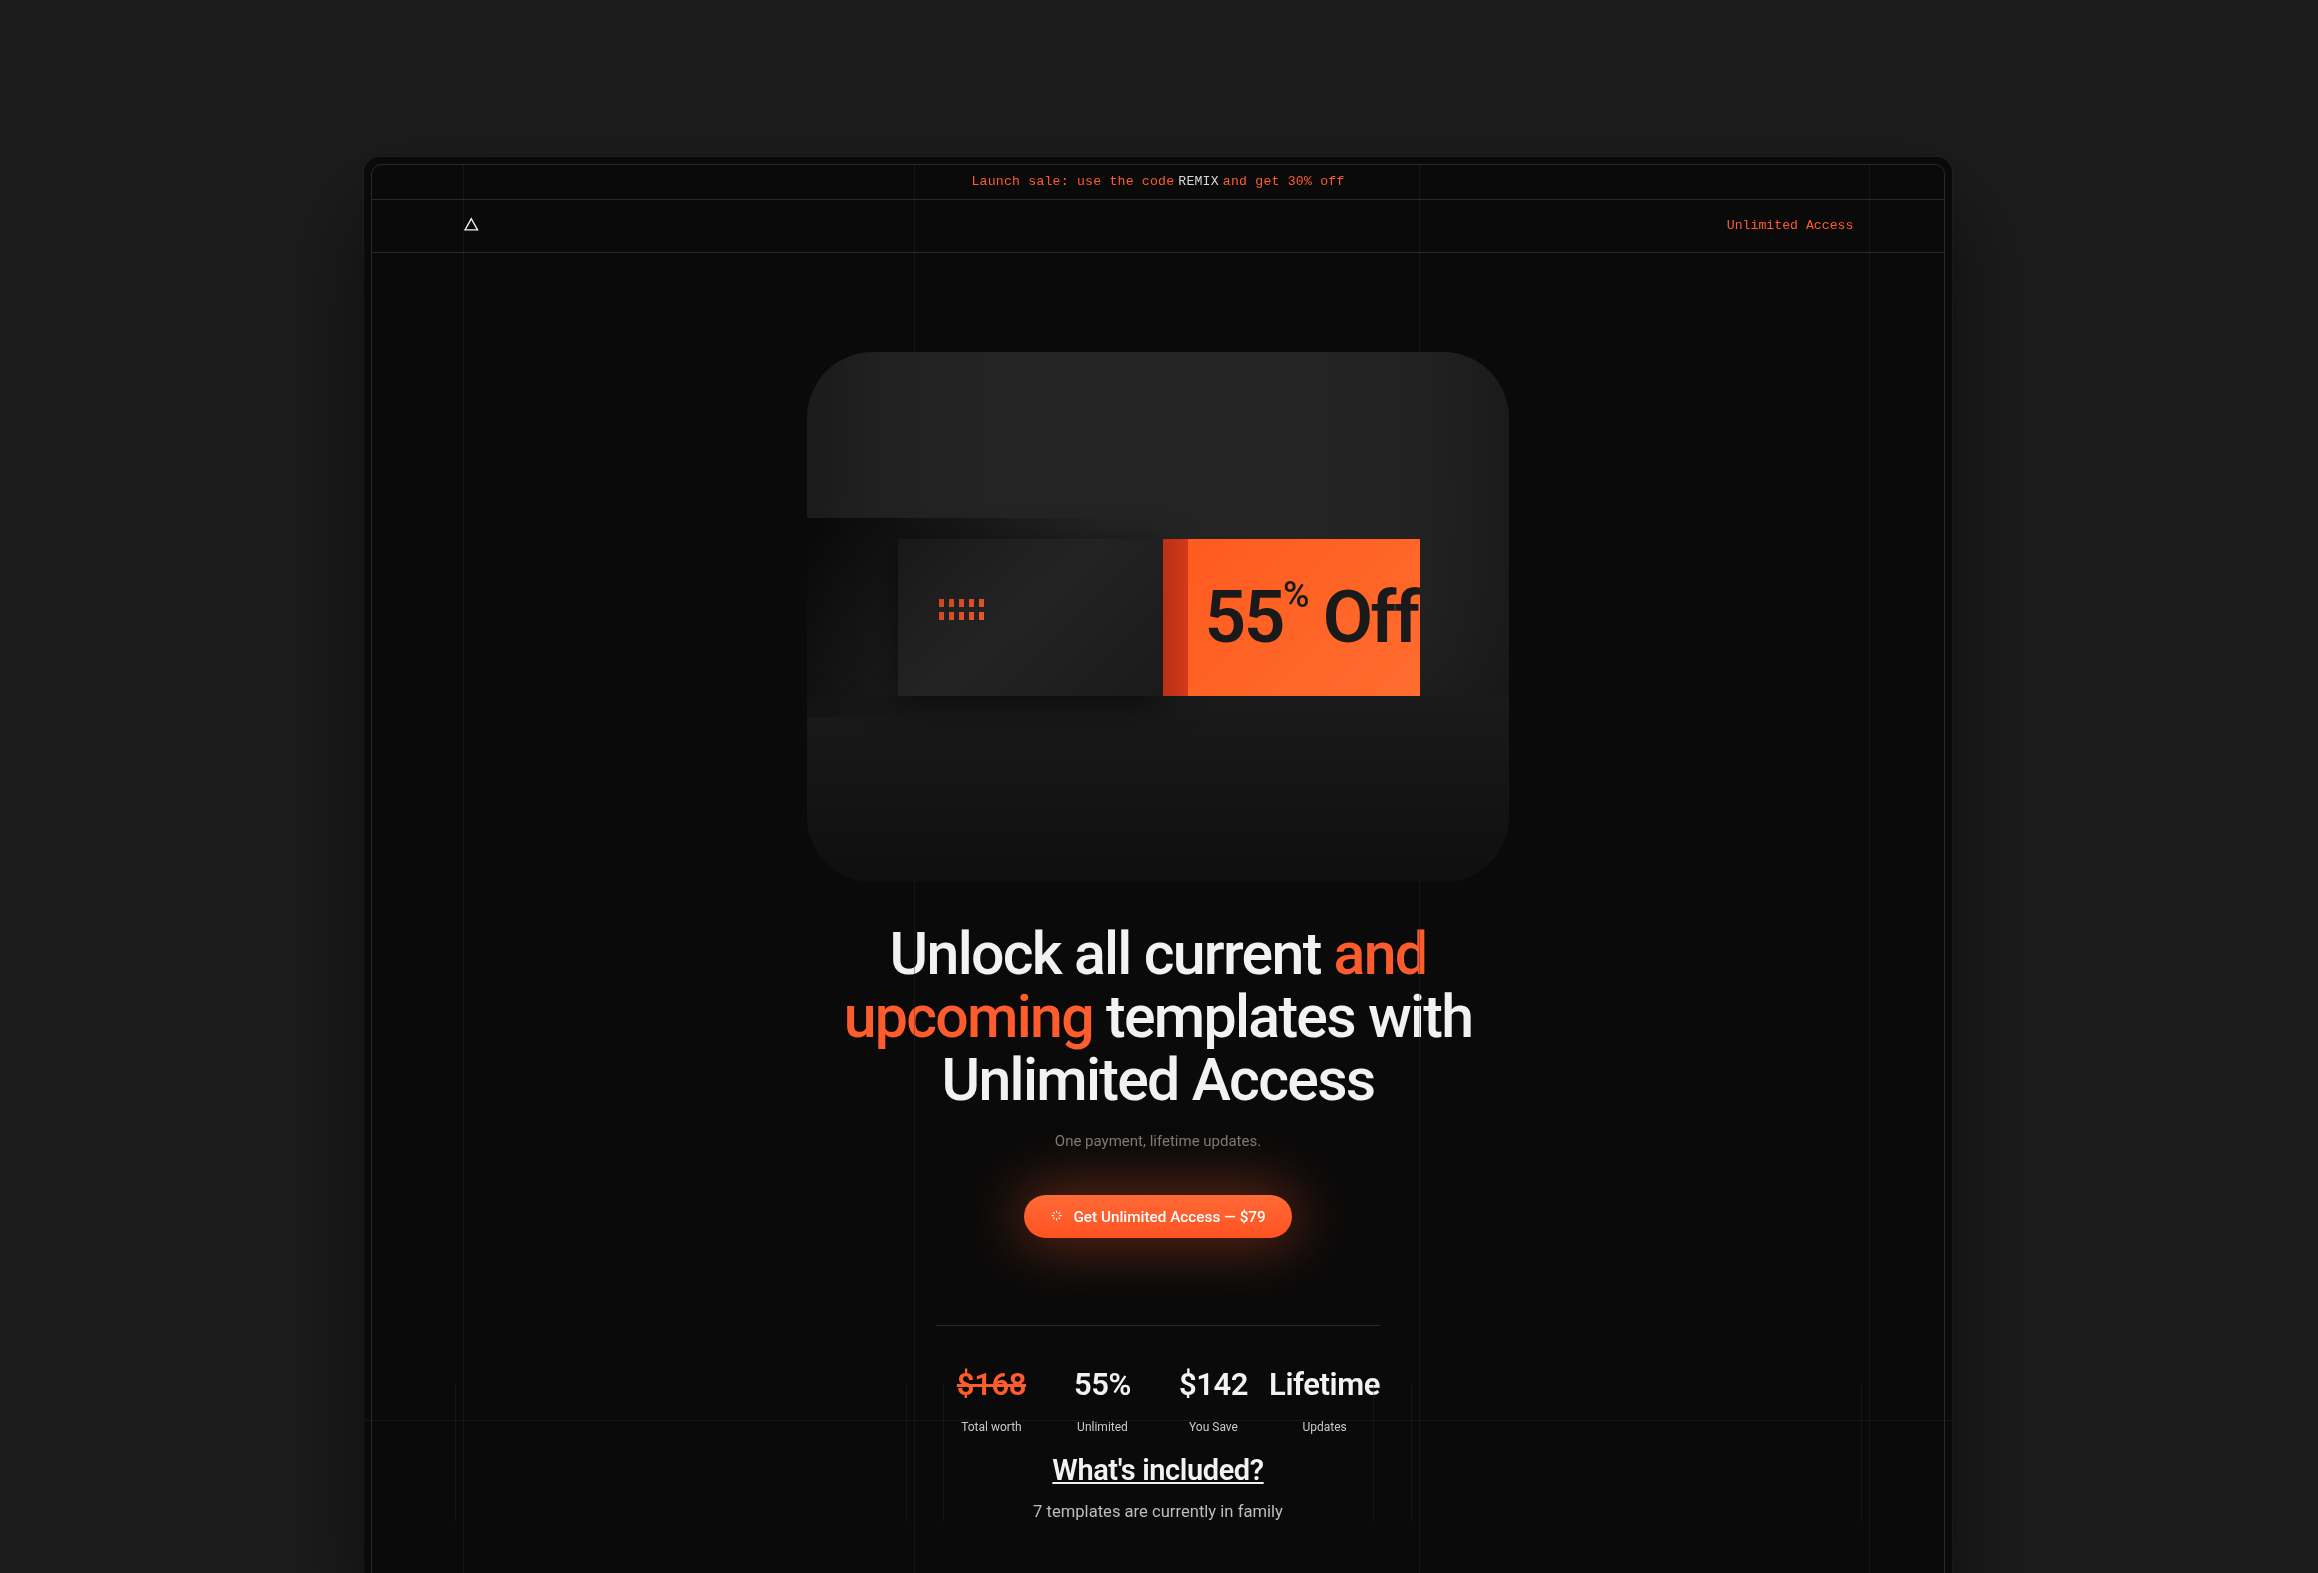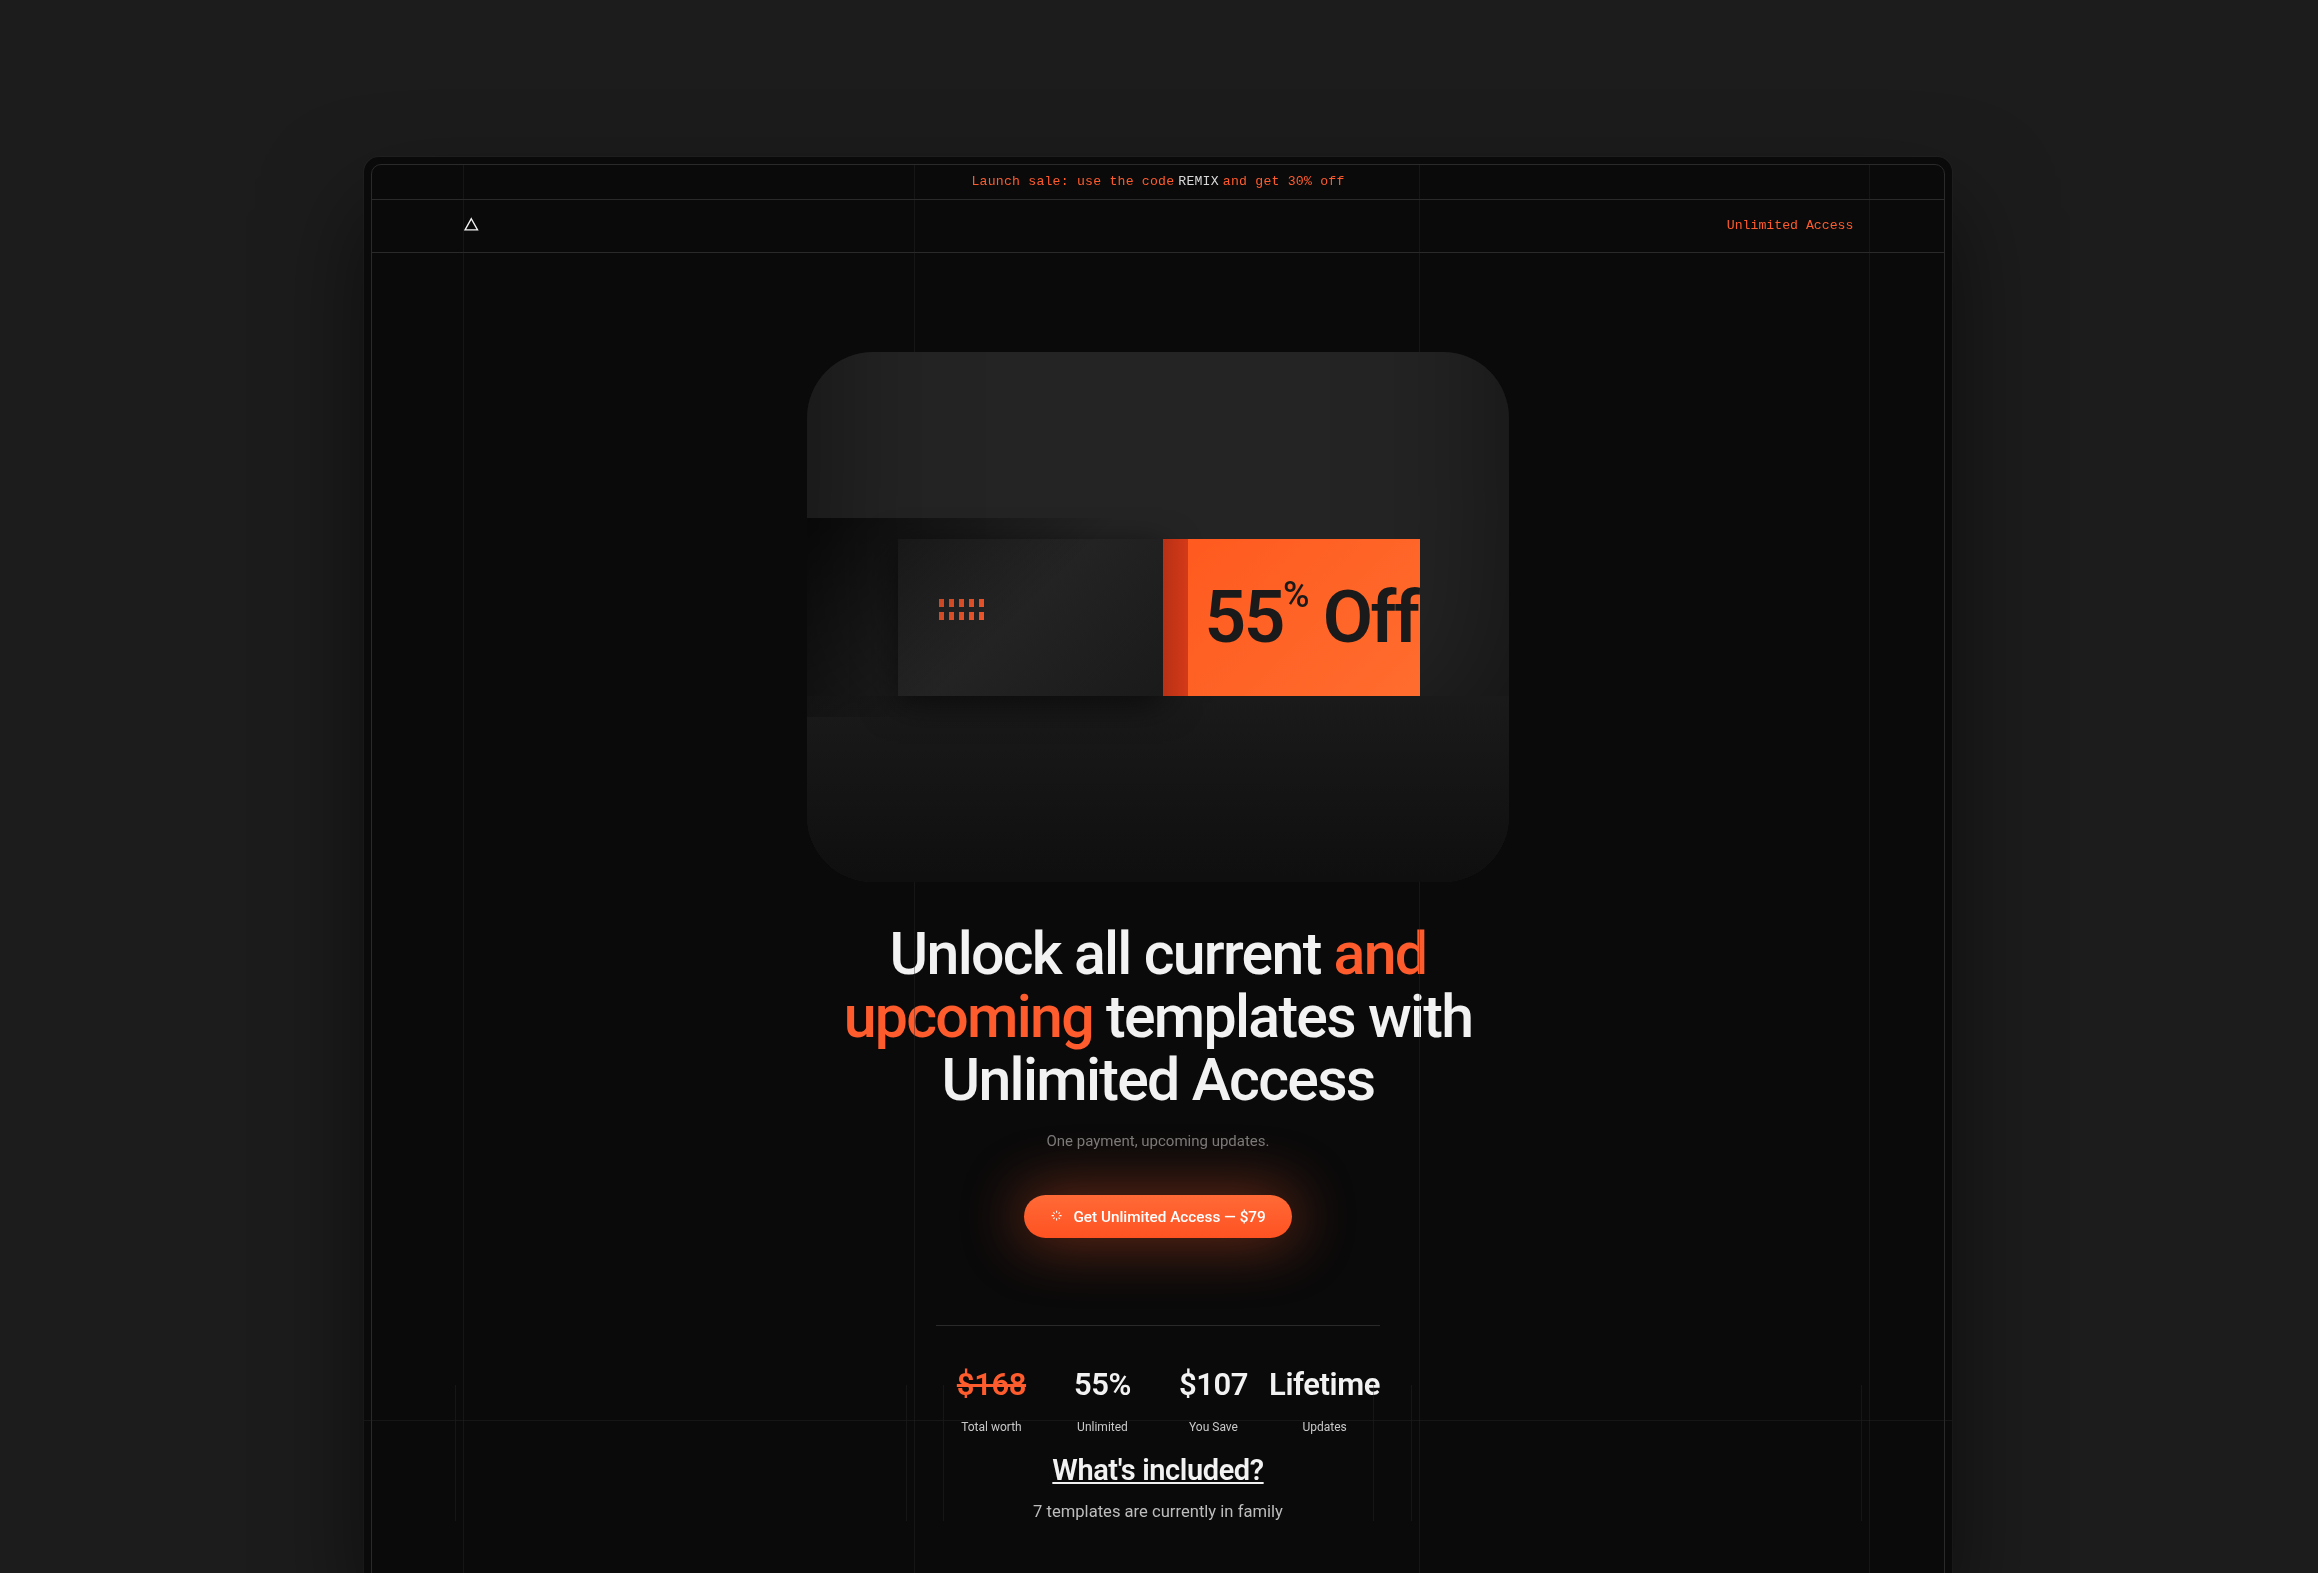--- a/index.html
+++ b/index.html
@@ -277,42 +277,42 @@
               <span>55</span><span class="pct">%</span>&nbsp;<span>Off</span>
             </span>
           </div>
           <div class="hero-shadow"></div>
         </div>
 
         <h1 class="headline">
           <span>Unlock all current </span><span class="accent">and upcoming</span><span> templates with Unlimited Access</span>
         </h1>
 
-        <p class="sub">One payment, upcoming updates.</p>
+        <p class="sub">One payment, lifetime updates.</p>
 
         <button class="cta">
           <span>
             <svg viewBox="0 0 24 24">
                 <path d="M12 3v4M12 17v4M3 12h4M17 12h4M6 6l2.5 2.5M15.5 15.5 18 18M6 18l2.5-2.5M15.5 8.5 18 6"></path>
               </svg>
           </span>
           <span>Get Unlimited Access — $79</span>
         </button>
 
         <div class="stats">
           <div>
             <div class="stat-val strike">$168</div>
             <div class="stat-lbl">Total worth</div>
           </div>
           <div>
             <div class="stat-val">55%</div>
             <div class="stat-lbl">Unlimited</div>
           </div>
           <div>
-            <div class="stat-val">$107</div>
+            <div class="stat-val">$142</div>
             <div class="stat-lbl">You Save</div>
           </div>
           <div>
             <div class="stat-val">Lifetime</div>
             <div class="stat-lbl">Updates</div>
           </div>
         </div>
 
       </section>
     </div>

